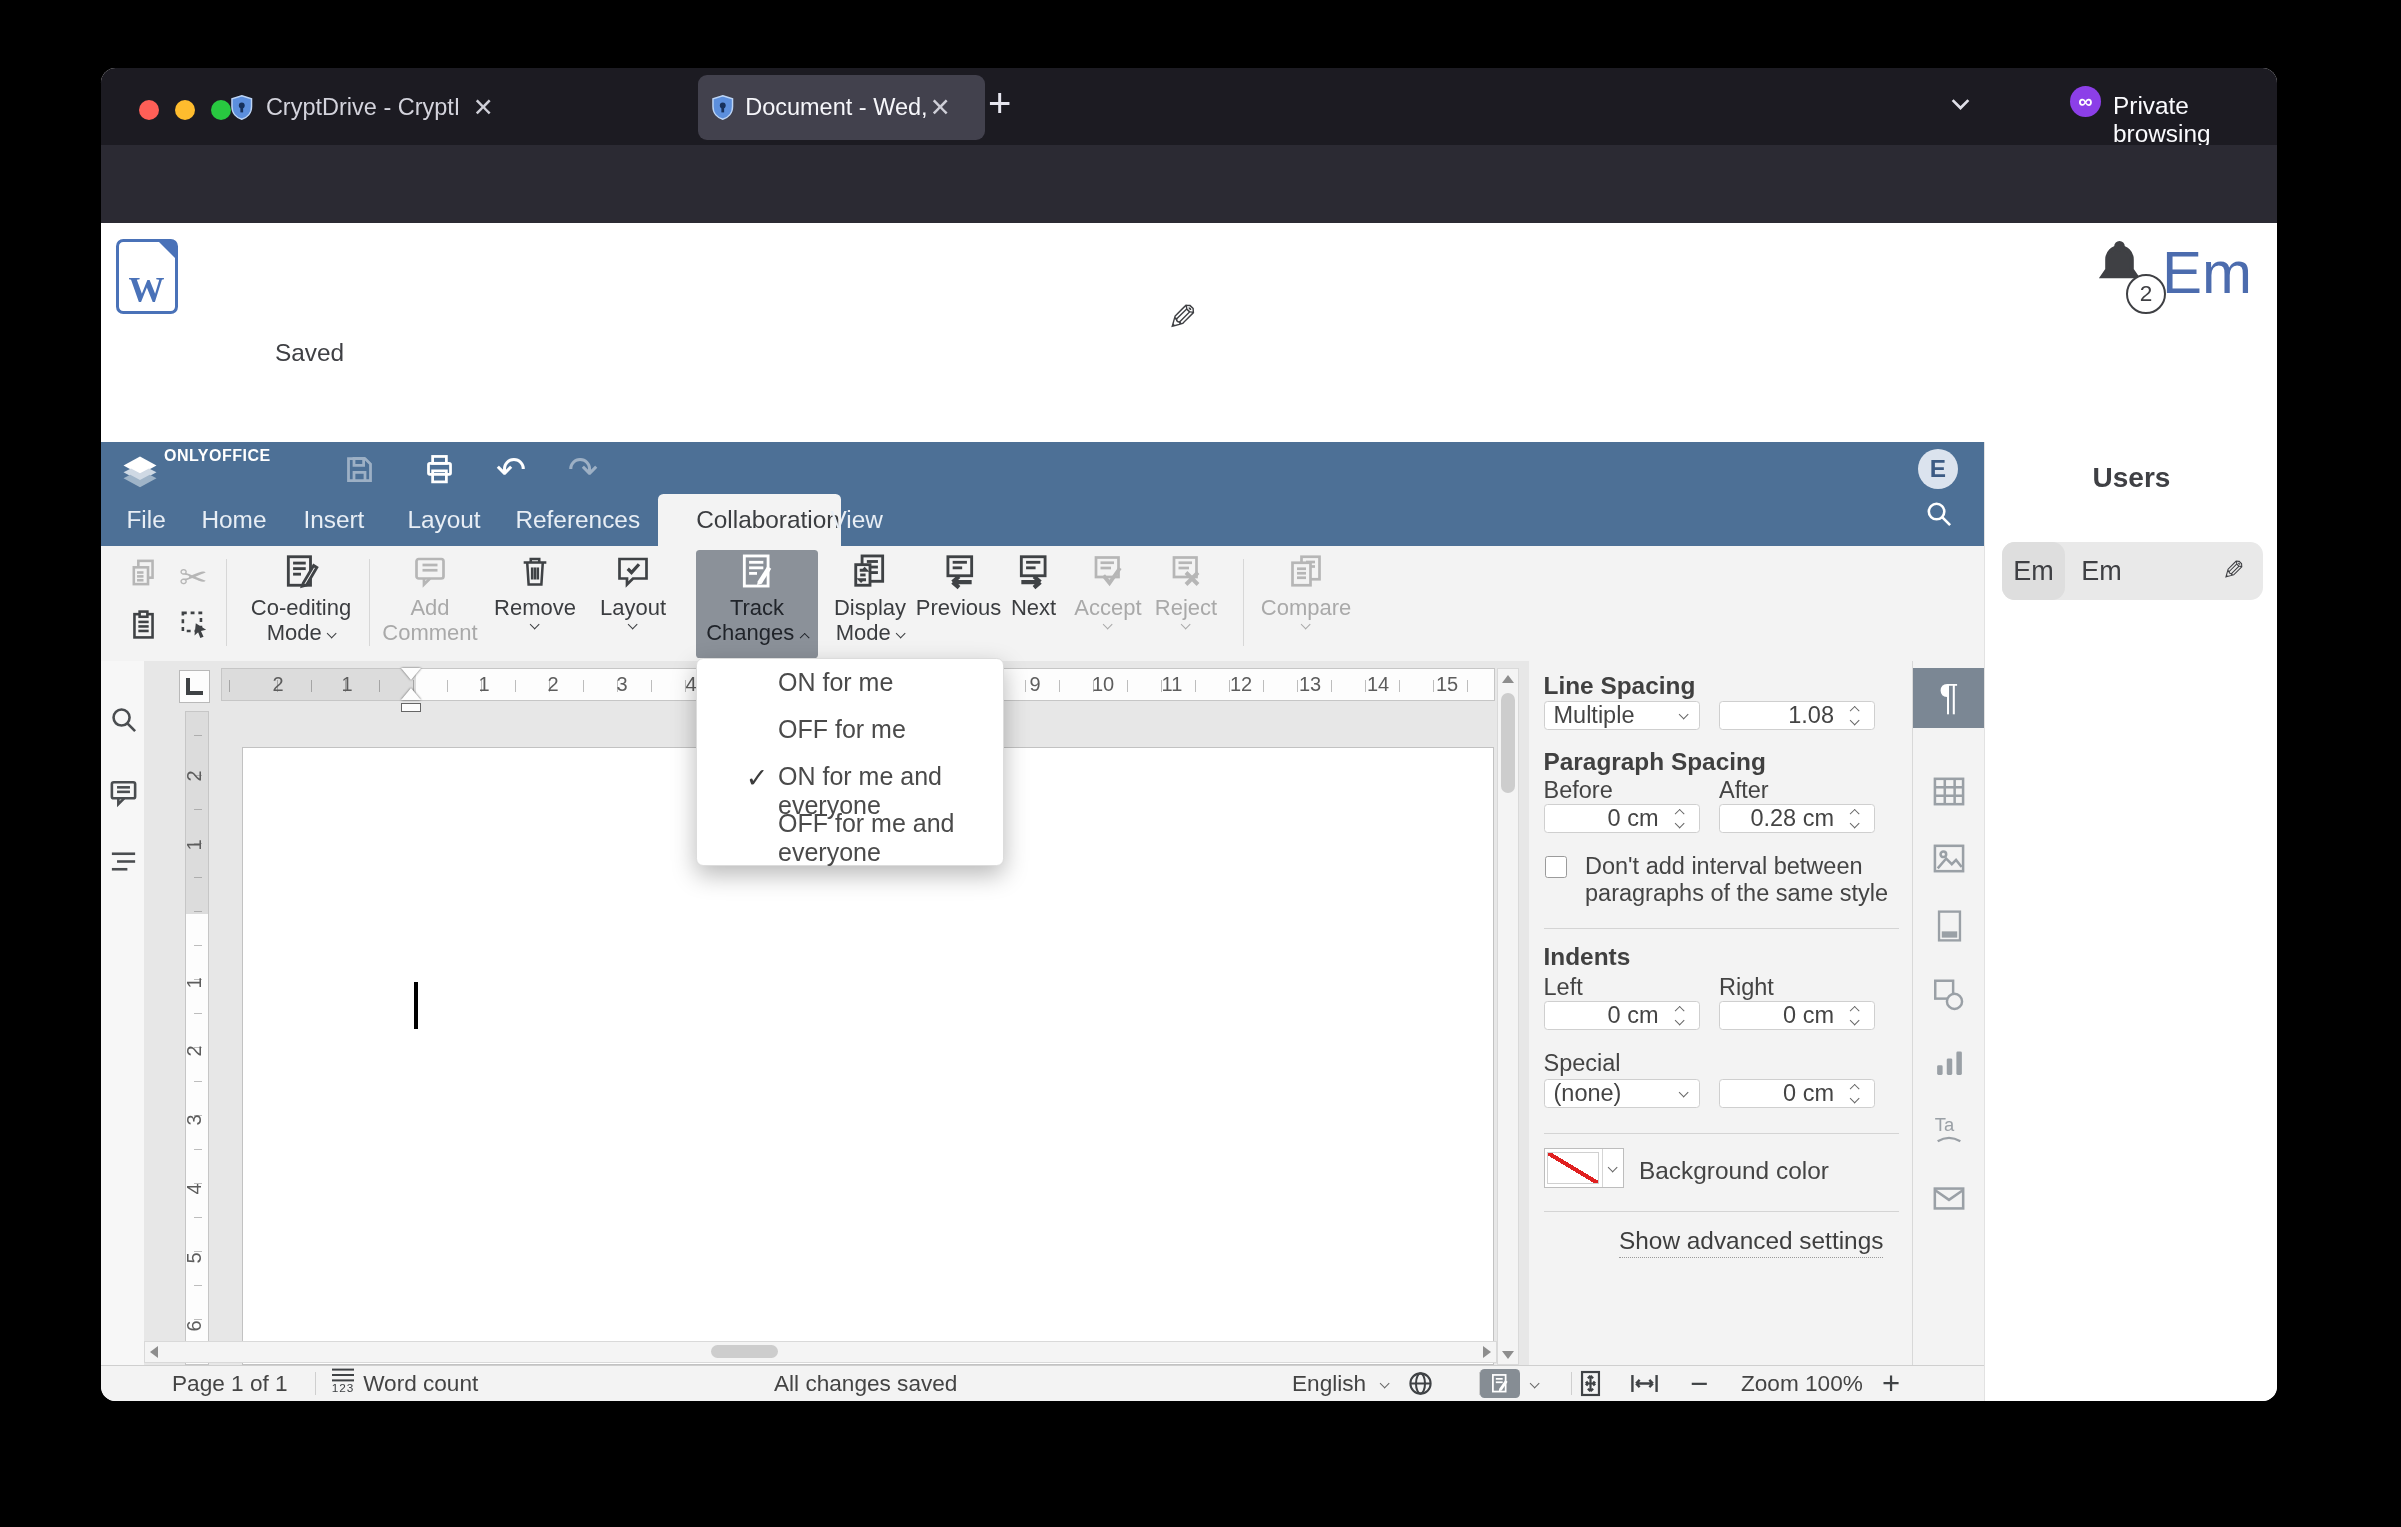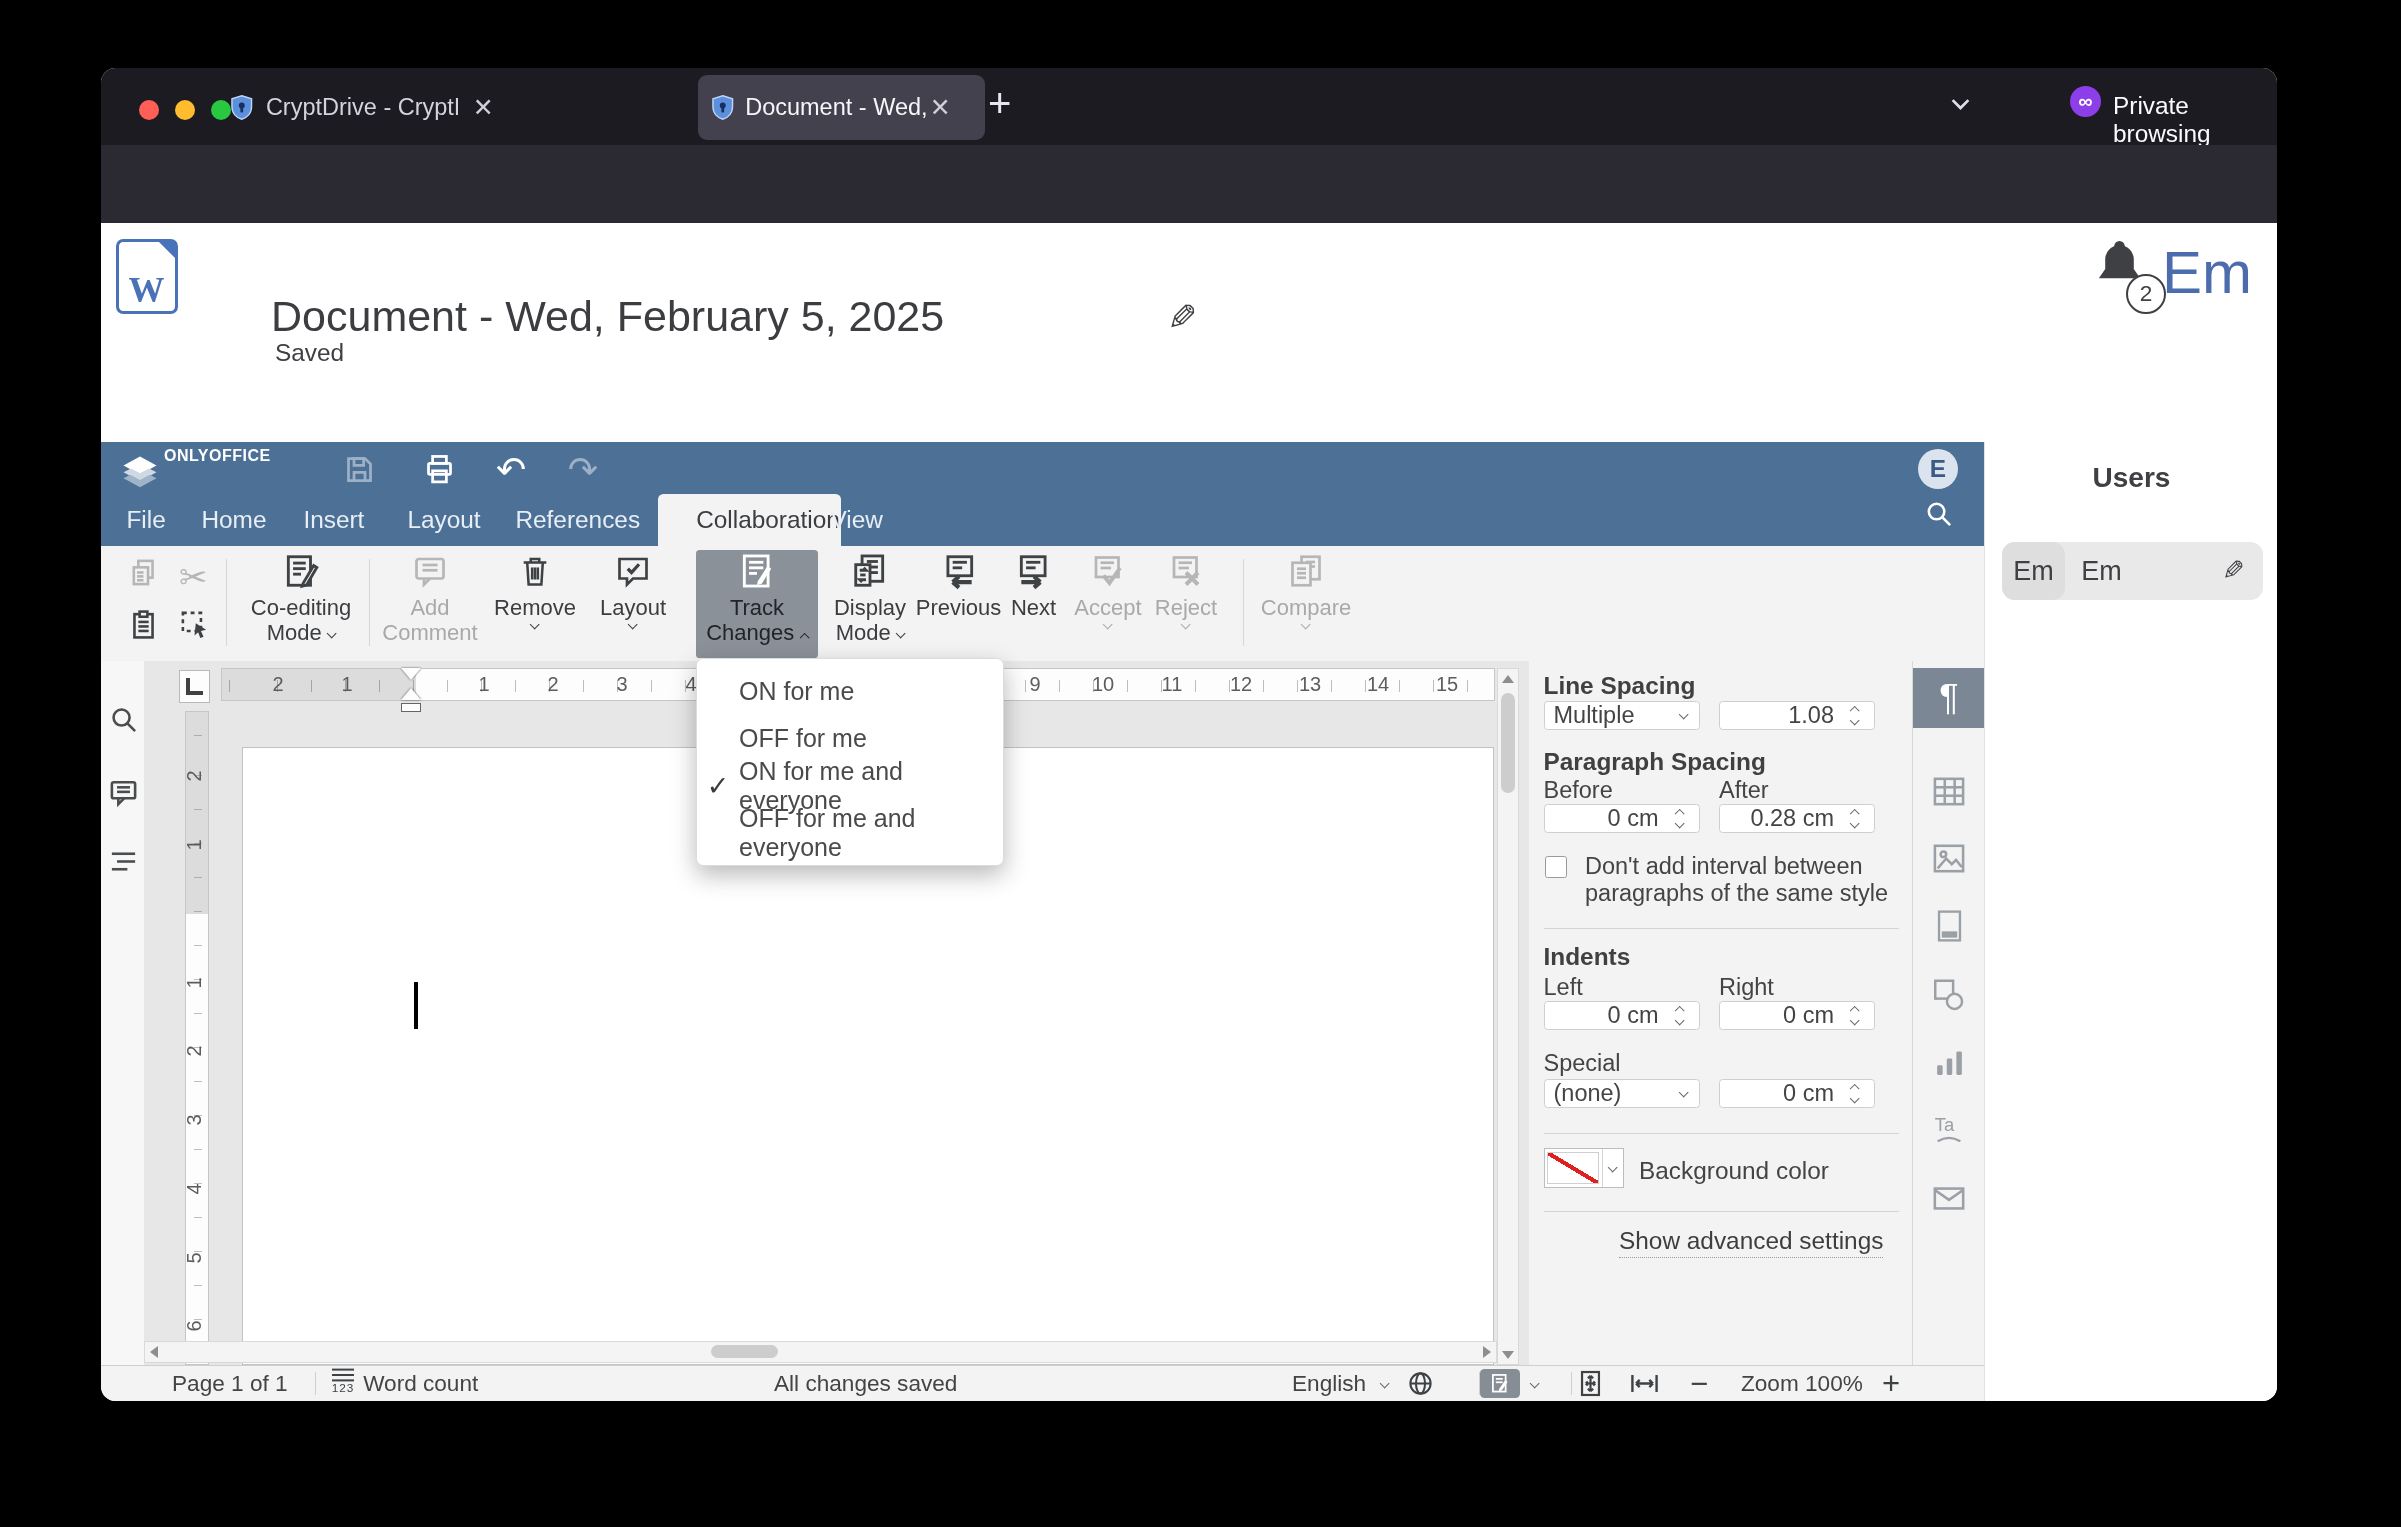--- a/index.html
+++ b/index.html
@@ -64,21 +64,21 @@
   .rbtn.pressed .ric{color:#fff;}
   .clipicon{position:absolute;color:#3f4245;}
   .clipicon.disabled{color:#b6b6b6;}
   .chev{display:inline-block;width:8.1px;height:8.1px;border-right:2.7px solid currentColor;border-bottom:2.7px solid currentColor;
     transform:rotate(45deg);margin-left:6.3px;vertical-align:2.7px;}
   .chev.up{transform:rotate(-135deg);vertical-align:-1.8px;}
   .chev.sm{width:6.3px;height:6.3px;border-width:1.8px;}
   
   #ddmenu{left:595px;top:590px;width:308px;height:208px;background:#fff;border:0.9px solid #dcdcdc;border-radius:7.2px;
     box-shadow:0 9px 25px rgba(0,0,0,.28);z-index:60;padding-top:9px;box-sizing:border-box;}
-  .dd-item{height:47px;display:flex;align-items:center;font-size:25px;color:#4a4a4a;}
+  .dd-item{height:47px;display:flex;font-size:25px;color:#4a4a4a;margin-left:39px;}
   .dd-check{width:42px;text-align:center;font-size:27px;color:#3c3c3c;flex:0 0 auto;}
   
   #workarea{left:0;top:593px;width:1428px;height:704px;background:#e7e7e7;}
   #lefttools{position:absolute;left:0;top:0;width:43px;height:704px;background:#f7f7f7;color:#4a4d50;}
   #cornerbox{left:78px;top:9px;width:29px;height:31px;background:#fdfdfd;border:0.9px solid #b9b9b9;
     display:flex;align-items:center;justify-content:center;}
   #cornerbox .lglyph{width:12.7px;height:12.7px;border-left:4.5px solid #3f4245;border-bottom:4.5px solid #3f4245;}
   #hruler{left:120px;top:7.2px;width:1274px;height:33px;background:#dcdcdc;border:0.9px solid #c6c6c6;box-sizing:border-box;overflow:hidden;}
   #hruler .white{position:absolute;left:194px;top:0;right:0;bottom:0;background:#fdfdfd;}
   #hruler .ticks{position:absolute;inset:0;
@@ -277,21 +277,20 @@
             <line x1="3" y1="18" x2="21" y2="18"></line>
           </svg>
         </span>
   </div>
 
   <div id="cpheader" class="abs">
     <div id="wicon" class="abs">
           <span class="fold"></span>
           <span class="wl">W</span>
         </div>
-    <div id="doctitle" class="abs">Document - Wed, February 5, 2025</div>
     <span id="titlepencil" class="abs">✎</span>
     <div id="savedlbl" class="abs">Saved</div>
 
     <div id="bellwrap" class="abs">
       <svg width="49" height="49" viewBox="0 0 24 24" fill="none" stroke="#3f4044" stroke-width="2" style="position:absolute;left:5.4px;top:5.4px;">
             <path d="M18 15 v-5 a6 6 0 0 0 -12 0 v5 l-2.2 3.2 H20.2 Z" fill="#3f4044"></path>
             <circle cx="12" cy="3.6" r="1.6" fill="#3f4044"></circle>
           </svg>
       <span class="badge2">2</span>
     </div>

